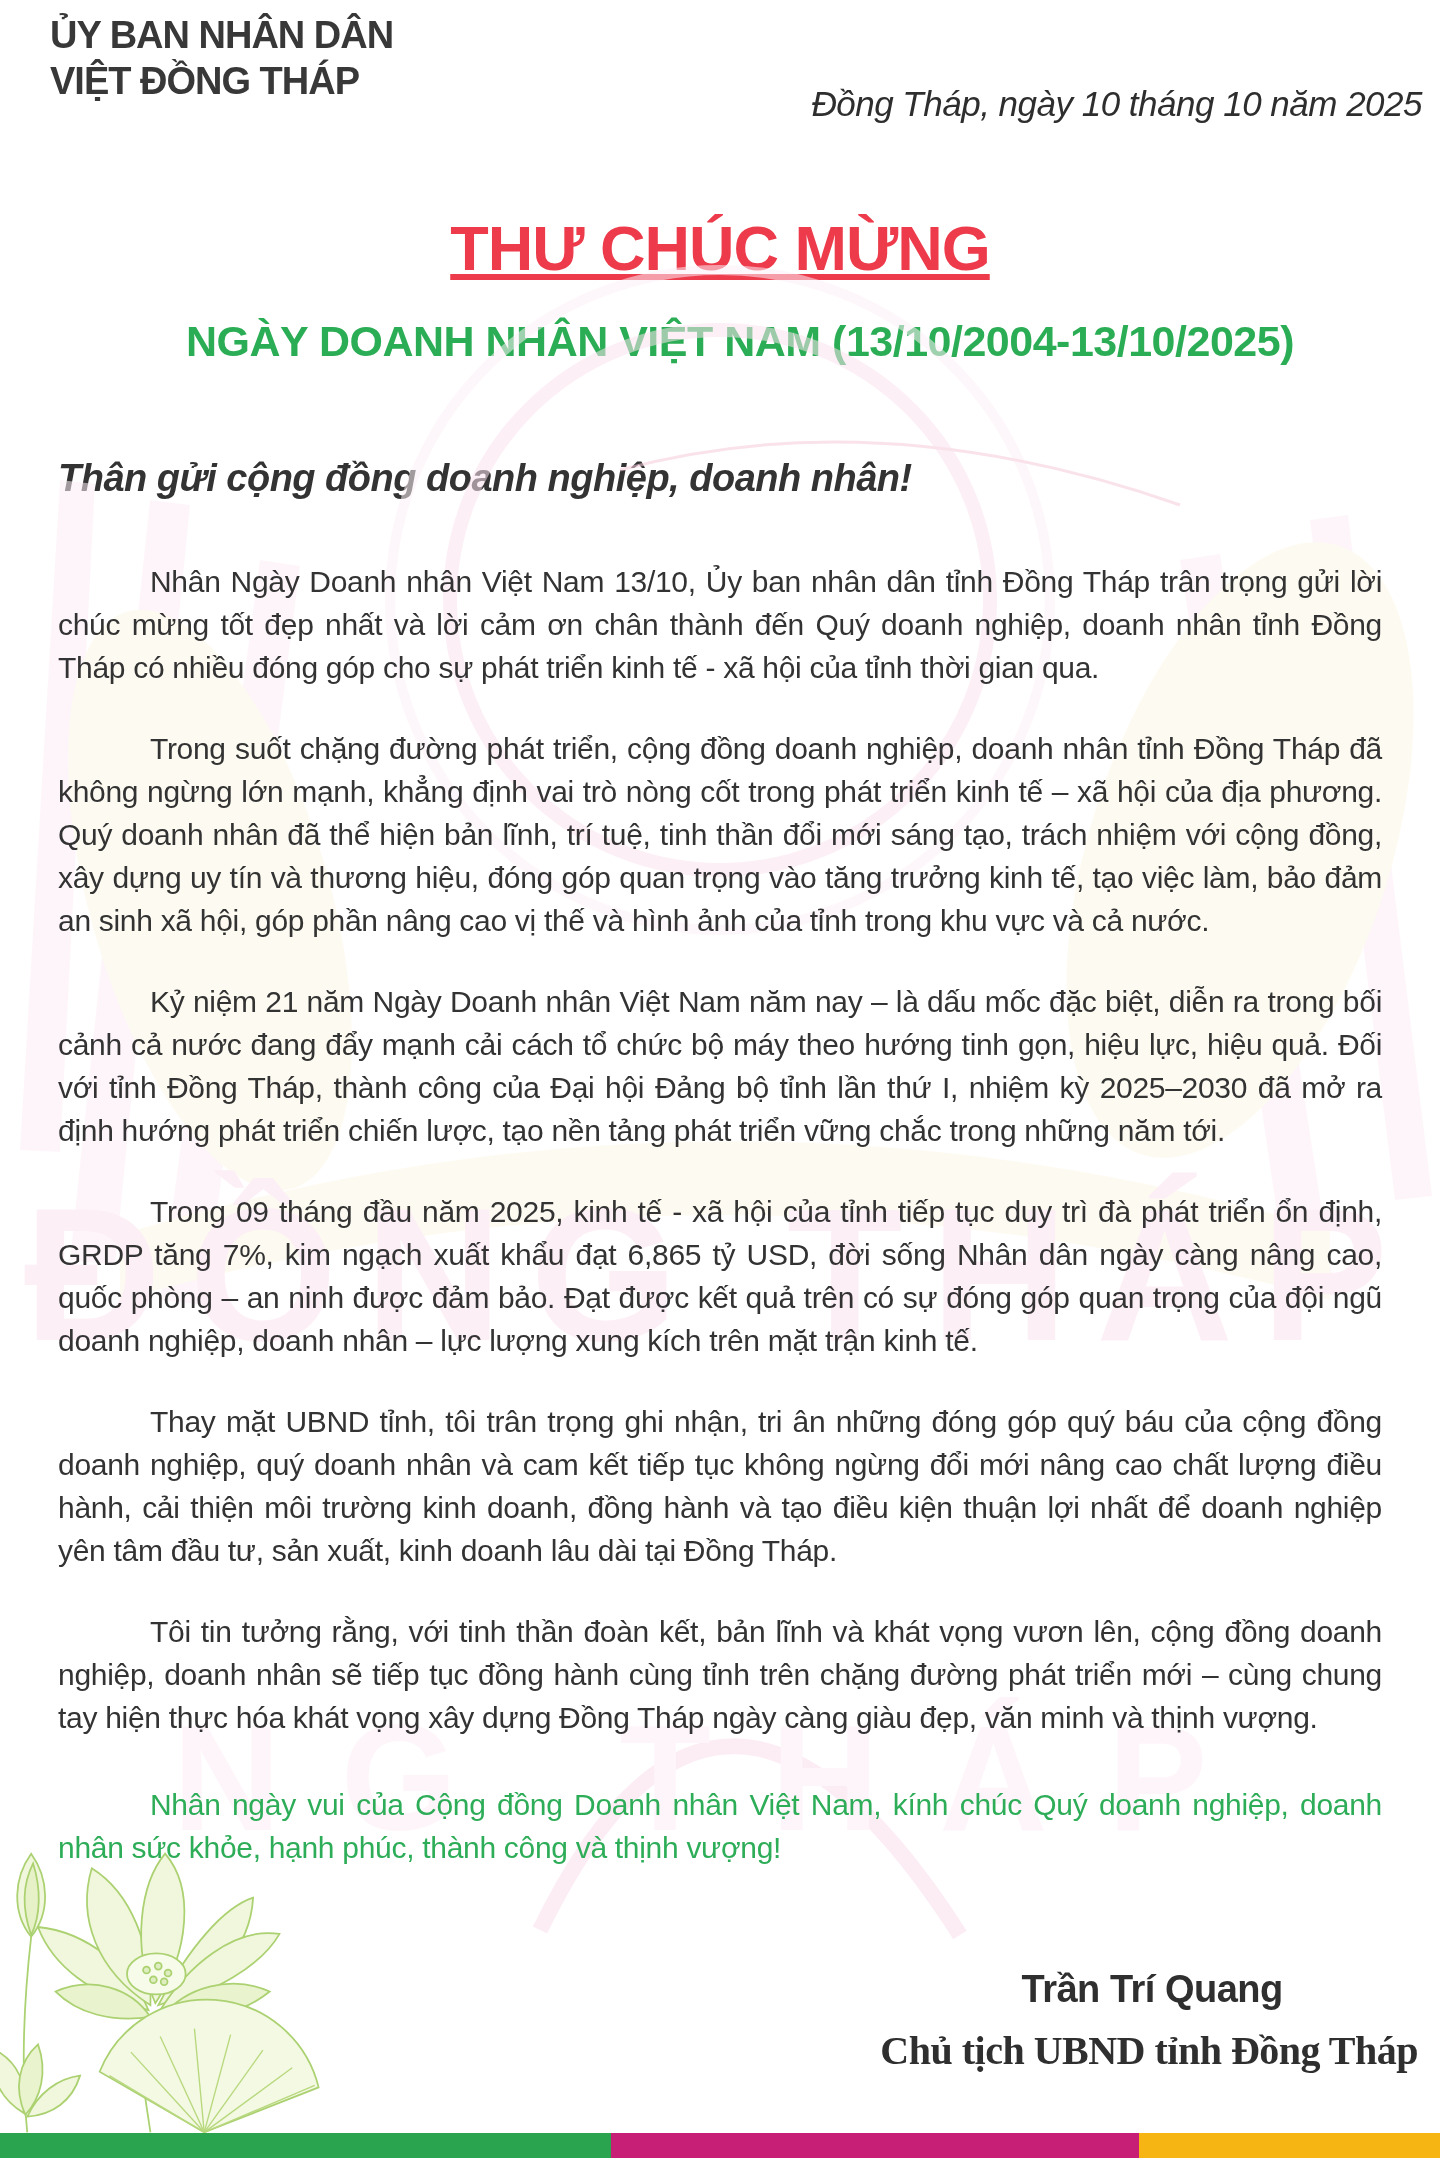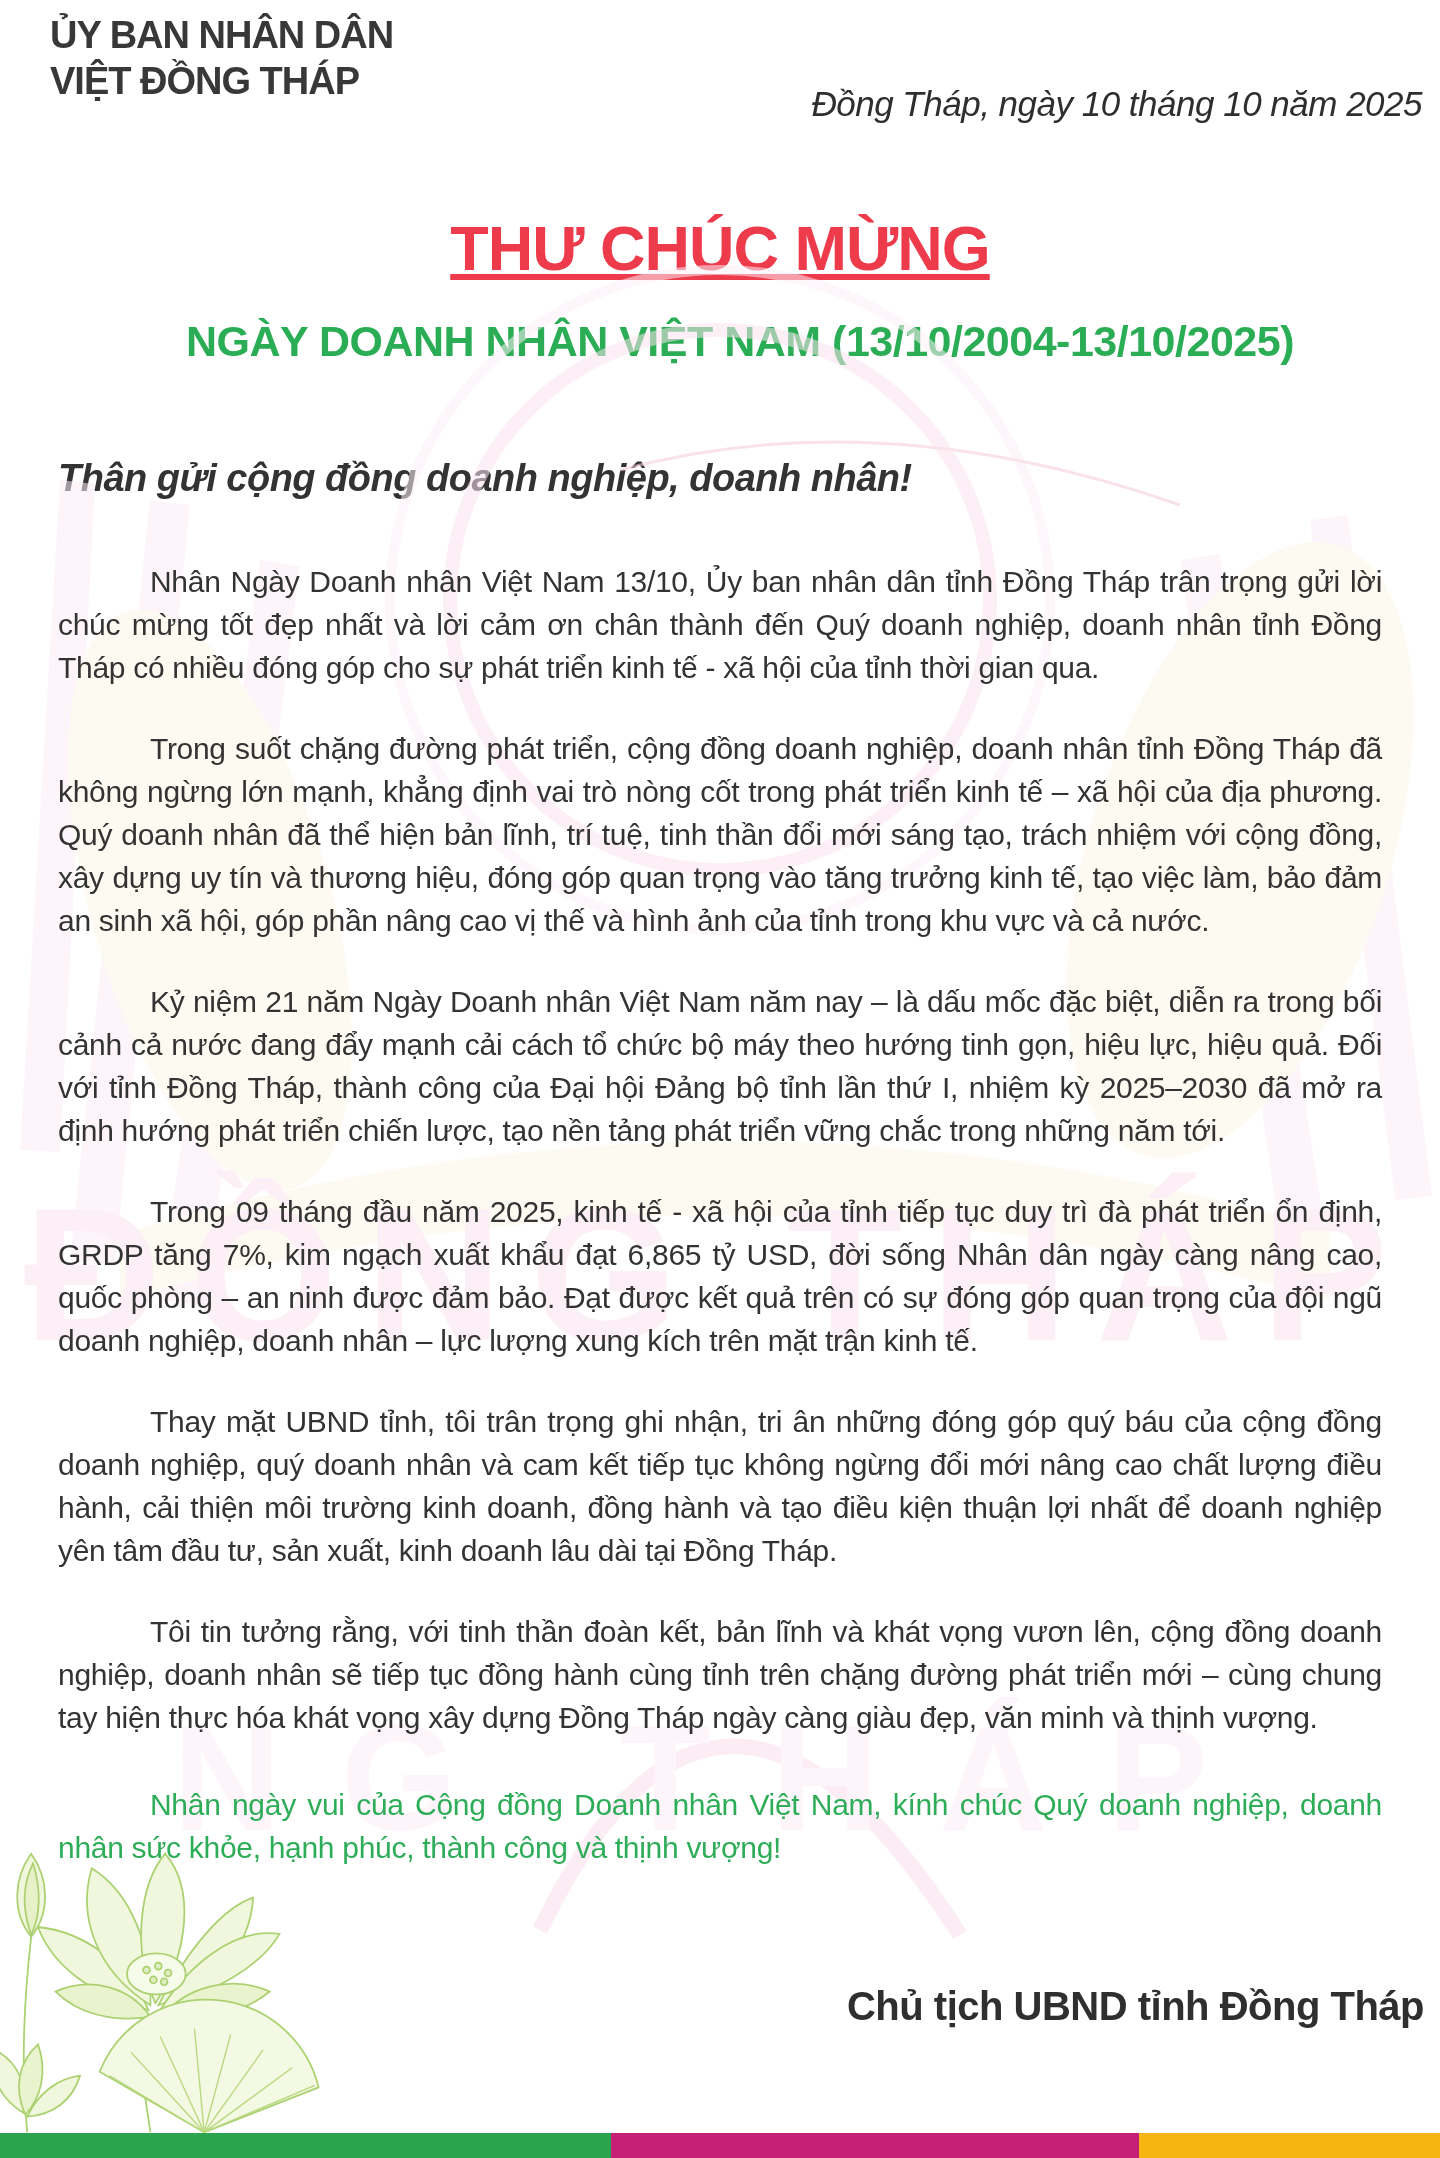--- a/index.html
+++ b/index.html
@@ -46,21 +46,21 @@
     font-size:30px;line-height:43px;letter-spacing:-0.3px;
     text-align:justify;text-indent:92px;color:#333;
   }
   .body-col p.closing{font-weight:normal;}
   
   .signature{
     position:absolute;right:16px;top:1968px;
     text-align:center;color:#2f2f2f;
   }
   .signer-name{font-size:38px;font-weight:bold;letter-spacing:-0.5px;margin:0;}
-  .signer-title{font-size:40px;font-weight:bold;letter-spacing:-0.5px;margin:16px 0 0 0;}
+  .signer-title{font-size:40px;font-weight:bold;letter-spacing:-0.5px;margin:16px 6px 0 0;font-family:Liberation Serif, serif;}
   
   .footer-bar{
     position:absolute;left:0;bottom:0;width:100%;height:25px;
     display:flex;
   }
   .footer-bar .seg1{width:42.4%;height:100%;}
   .footer-bar .seg2{width:36.7%;height:100%;}
   .footer-bar .seg3{width:20.9%;height:100%;}
 </style>
 </head>
@@ -158,20 +158,21 @@
     <p>Nhân Ngày Doanh nhân Việt Nam 13/10, Ủy ban nhân dân tỉnh Đồng Tháp trân trọng gửi lời chúc mừng tốt đẹp nhất và lời cảm ơn chân thành đến Quý doanh nghiệp, doanh nhân tỉnh Đồng Tháp có nhiều đóng góp cho sự phát triển kinh tế - xã hội của tỉnh thời gian qua.</p>
     <p>Trong suốt chặng đường phát triển, cộng đồng doanh nghiệp, doanh nhân tỉnh Đồng Tháp đã không ngừng lớn mạnh, khẳng định vai trò nòng cốt trong phát triển kinh tế – xã hội của địa phương. Quý doanh nhân đã thể hiện bản lĩnh, trí tuệ, tinh thần đổi mới sáng tạo, trách nhiệm với cộng đồng, xây dựng uy tín và thương hiệu, đóng góp quan trọng vào tăng trưởng kinh tế, tạo việc làm, bảo đảm an sinh xã hội, góp phần nâng cao vị thế và hình ảnh của tỉnh trong khu vực và cả nước.</p>
     <p>Kỷ niệm 21 năm Ngày Doanh nhân Việt Nam năm nay – là dấu mốc đặc biệt, diễn ra trong bối cảnh cả nước đang đẩy mạnh cải cách tổ chức bộ máy theo hướng tinh gọn, hiệu lực, hiệu quả. Đối với tỉnh Đồng Tháp, thành công của Đại hội Đảng bộ tỉnh lần thứ I, nhiệm kỳ 2025–2030 đã mở ra định hướng phát triển chiến lược, tạo nền tảng phát triển vững chắc trong những năm tới.</p>
     <p>Trong 09 tháng đầu năm 2025, kinh tế - xã hội của tỉnh tiếp tục duy trì đà phát triển ổn định, GRDP tăng 7%, kim ngạch xuất khẩu đạt 6,865 tỷ USD, đời sống Nhân dân ngày càng nâng cao, quốc phòng – an ninh được đảm bảo. Đạt được kết quả trên có sự đóng góp quan trọng của đội ngũ doanh nghiệp, doanh nhân – lực lượng xung kích trên mặt trận kinh tế.</p>
     <p>Thay mặt UBND tỉnh, tôi trân trọng ghi nhận, tri ân những đóng góp quý báu của cộng đồng doanh nghiệp, quý doanh nhân và cam kết tiếp tục không ngừng đổi mới nâng cao chất lượng điều hành, cải thiện môi trường kinh doanh, đồng hành và tạo điều kiện thuận lợi nhất để doanh nghiệp yên tâm đầu tư, sản xuất, kinh doanh lâu dài tại Đồng Tháp.</p>
     <p>Tôi tin tưởng rằng, với tinh thần đoàn kết, bản lĩnh và khát vọng vươn lên, cộng đồng doanh nghiệp, doanh nhân sẽ tiếp tục đồng hành cùng tỉnh trên chặng đường phát triển mới – cùng chung tay hiện thực hóa khát vọng xây dựng Đồng Tháp ngày càng giàu đẹp, văn minh và thịnh vượng.</p>
     <p class="closing" style="color: rgb(46, 173, 88); margin-top: 44px;">Nhân ngày vui của Cộng đồng Doanh nhân Việt Nam, kính chúc Quý doanh nghiệp, doanh nhân sức khỏe, hạnh phúc, thành công và thịnh vượng!</p>
   </section>
 
   <div class="signature">
+    <p class="signer-name">Trần Trí Quang</p>
     <p class="signer-title">Chủ tịch UBND tỉnh Đồng Tháp</p>
   </div>
 
   <div class="footer-bar">
     <div class="seg1" style="background-color: rgb(42, 164, 78);"></div>
     <div class="seg2" style="background-color: rgb(200, 31, 118);"></div>
     <div class="seg3" style="background-color: rgb(247, 181, 20);"></div>
   </div>
 
 </div>

